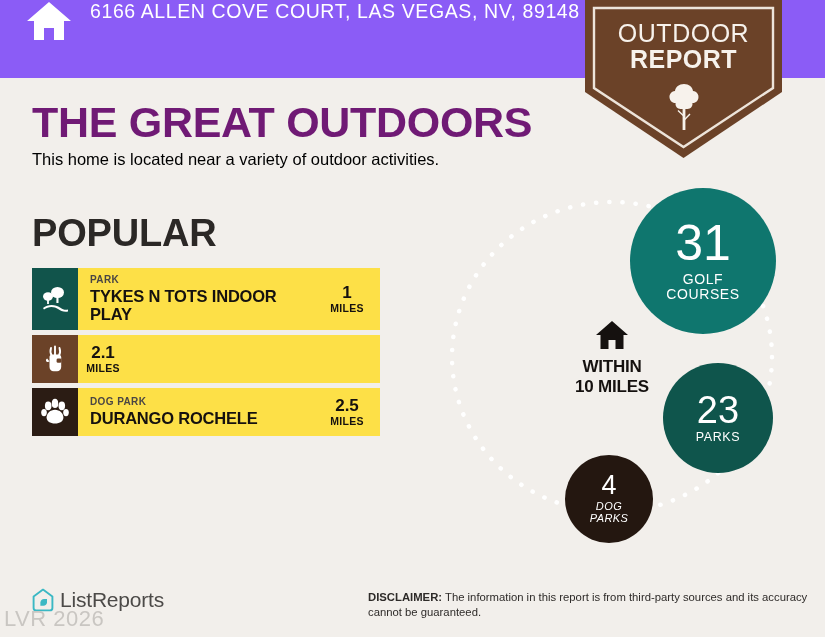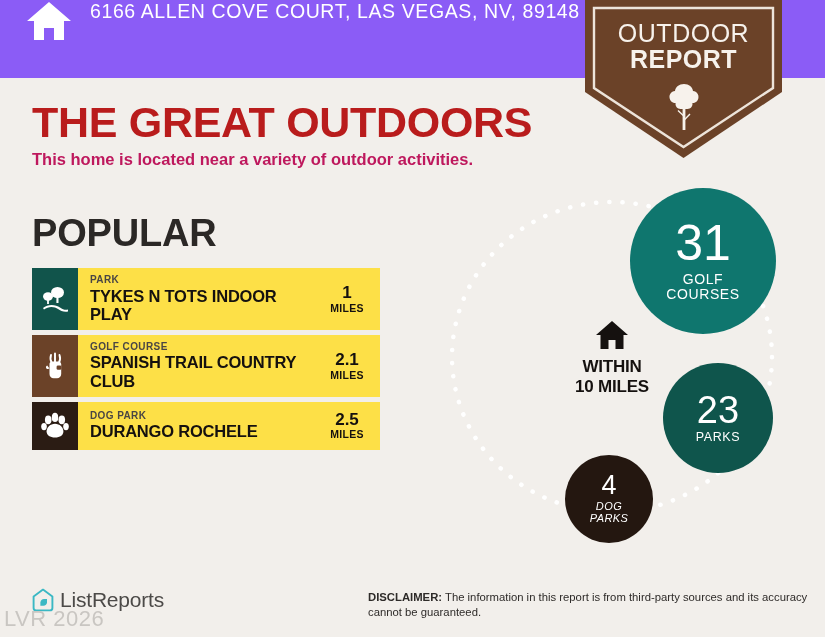--- a/index.html
+++ b/index.html
@@ -30,25 +30,25 @@
     position: absolute; left: 0; top: 20px; width: 197px; text-align: center;
     color: #F7F2EC; line-height: 1.05;
   }
   .badge-line1 { font-size: 25px; letter-spacing: .5px; font-weight: 400; display:block; }
   .badge-line2 { font-size: 25px; letter-spacing: .5px; font-weight: 700; display:block; }
   .badge-tree { position: absolute; left: 83px; top: 83px; width: 32px; height: 48px; }
 
   
   .page-title {
     position: absolute; left: 32px; top: 98px;
-    font-size: 43px; font-weight: 700; color: #b91c1c; letter-spacing: -0.3px;
+    font-size: 43px; font-weight: 700; color: #701a75; letter-spacing: -0.3px;
   }
   .page-subtitle {
     position: absolute; left: 32px; top: 150px;
-    font-size: 16.5px; color: #be185d; font-weight: 700;
+    font-size: 16.5px; color: #000000; font-weight: 400;
   }
   .popular-title {
     position: absolute; left: 32px; top: 212px;
     font-size: 38px; font-weight: 700; color: #2B2826; letter-spacing: -0.2px;
   }
 
   
   .list { position: absolute; left: 32px; top: 268px; width: 348px; }
   .list-item {
     display: flex; align-items: stretch; background: #fde047;
@@ -167,24 +167,20 @@
       <div class="li-icon golf">
         <svg width="26" height="28" viewBox="0 0 26 28">
           <path d="M9 3 C8 6 8.6 9 9.8 11" stroke="#FFFFFF" stroke-width="1.9" fill="none" stroke-linecap="round"></path>
           <path d="M13 1.5 C13 5 13 8 13 11" stroke="#FFFFFF" stroke-width="1.9" fill="none" stroke-linecap="round"></path>
           <path d="M17.5 3 C18.6 6 18 9 16.8 11" stroke="#FFFFFF" stroke-width="1.9" fill="none" stroke-linecap="round"></path>
           <path d="M7.5 12 C7.5 10.4 8.6 9.4 10.2 9.4 L16.4 9.4 C18 9.4 19.2 10.6 19.2 12.2 L19.2 22 C19.2 24.4 17.4 26.2 15 26.2 L11.6 26.2 C9.2 26.2 7.5 24.4 7.5 22 Z" fill="#FFFFFF"></path>
           <path d="M5.2 13.4 C4 13.8 3.6 15.4 4.4 16.4 C5 17.2 6.4 17.2 7.5 16.6 Z" fill="#FFFFFF"></path>
           <rect x="14.6" y="13.4" width="4.8" height="4.4" rx="1.4" fill="#6B4228"></rect>
         </svg>
       </div>
-      <div class="li-body">
-        <div class="li-cat">GOLF COURSE</div>
-        <div class="li-name">SPANISH TRAIL COUNTRY CLUB</div>
-      </div>
       <div class="li-dist">
         <div class="li-dist-num">2.1</div>
         <div class="li-dist-unit">MILES</div>
       </div>
     </div>
 
     <div class="list-item">
       <div class="li-icon dog">
         <svg width="28" height="27" viewBox="0 0 28 27">
           <ellipse cx="7.2" cy="7.8" rx="3.3" ry="4.4" fill="#FFFFFF"></ellipse>

